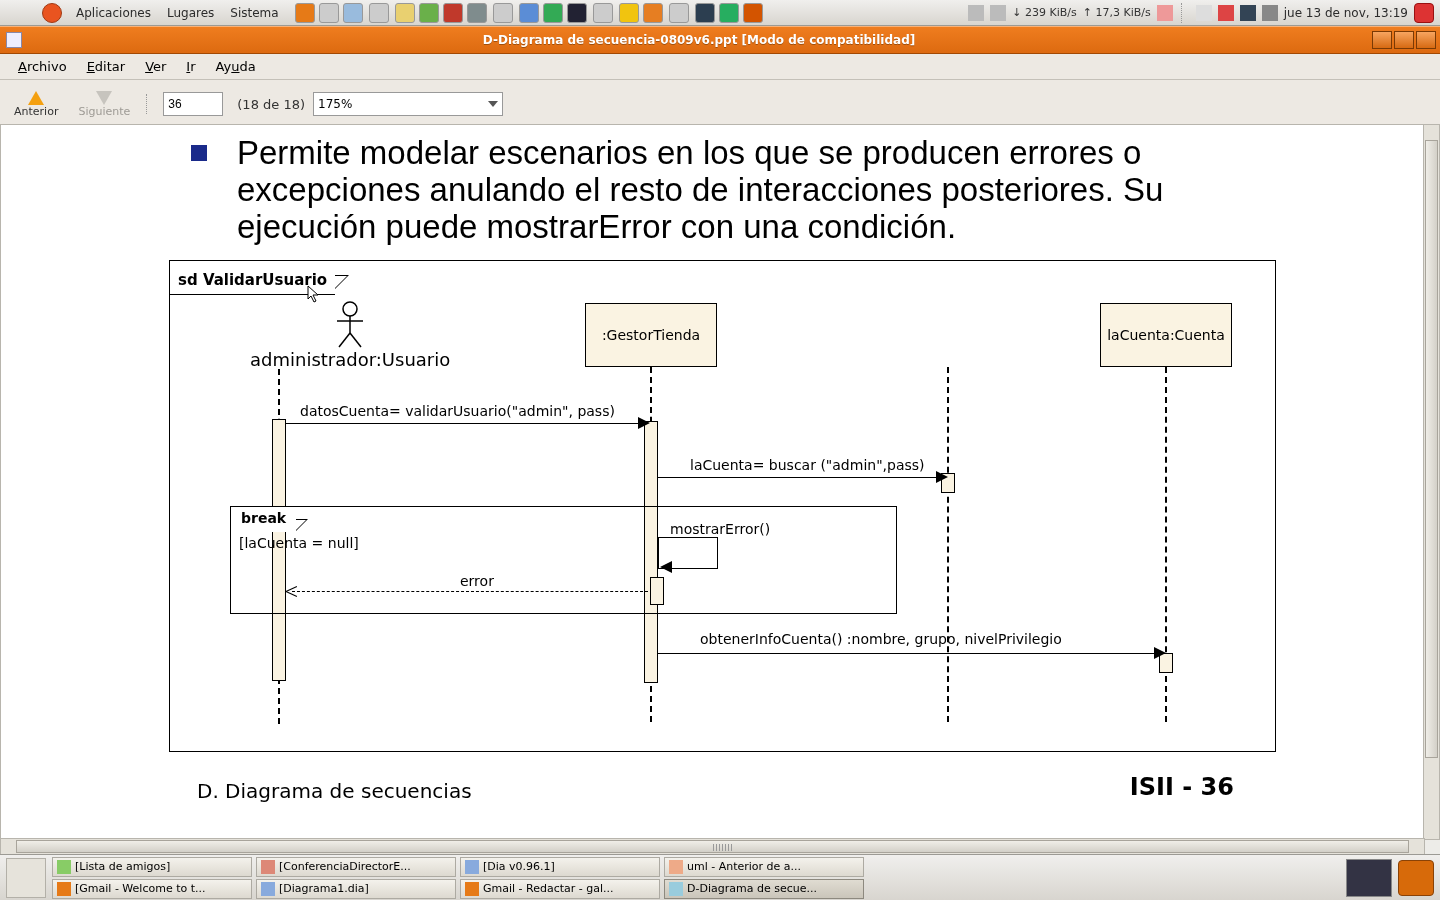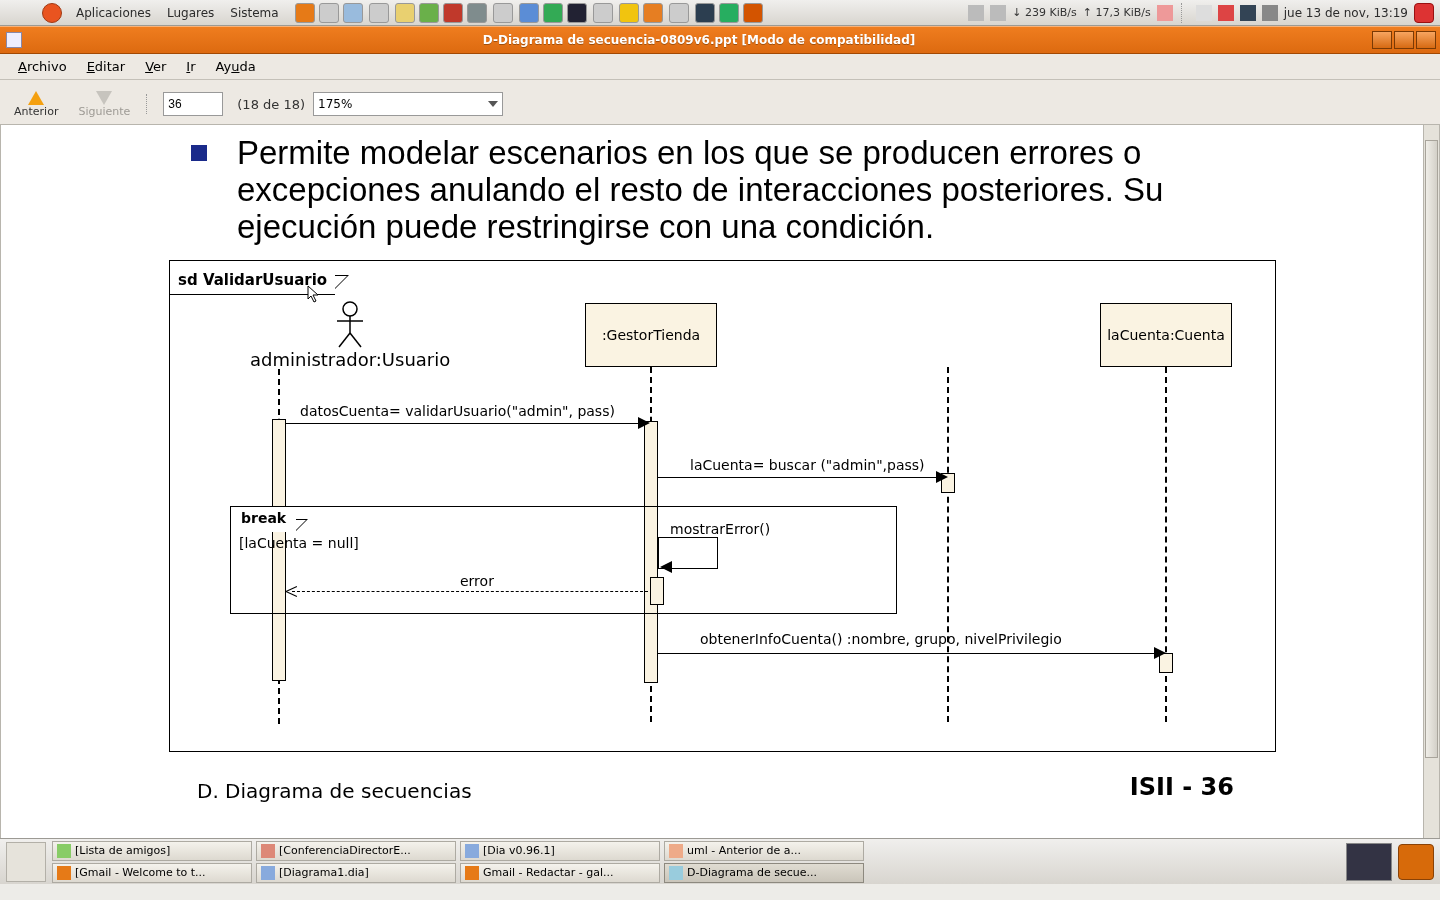--- a/index.html
+++ b/index.html
@@ -28,21 +28,21 @@
 .pageinfo{font-size:13px;color:#333;margin-left:6px;}
 .zoombox{width:180px;height:22px;border:1px solid #999;background:#fff;font-size:12px;padding:0 4px;display:flex;align-items:center;justify-content:space-between;}
 .zoombox .chev{width:0;height:0;border-left:5px solid transparent;border-right:5px solid transparent;border-top:6px solid #555;}
 .slide-area{position:absolute;left:0;right:15px;top:124px;bottom:60px;background:#fff;border:1px solid #b8b5ad;overflow:hidden;}
 .vscroll{position:absolute;right:0;top:124px;bottom:60px;width:15px;background:#e5e2da;border:1px solid #b8b5ad;}
 .vscroll .track{position:absolute;top:15px;bottom:15px;left:1px;right:1px;}
 .vscroll .thumb{position:absolute;top:0;left:0;right:0;height:90%;background:linear-gradient(90deg,#f0eee8,#d3d0c8);border:1px solid #a8a49b;}
 .hscroll{position:absolute;left:0;right:15px;bottom:45px;height:15px;background:#e5e2da;border:1px solid #b8b5ad;}
 .hscroll .thumb{position:absolute;top:1px;bottom:1px;left:15px;right:15px;background:linear-gradient(#f0eee8,#d3d0c8);border:1px solid #a8a49b;}
 .hscroll .grip{position:absolute;left:50%;top:3px;width:20px;height:7px;background:repeating-linear-gradient(90deg,#999 0 1px,transparent 1px 3px);}
-.bottom-panel{position:absolute;left:0;right:0;bottom:16px;height:45px;background:linear-gradient(#f0efed,#d8d5cf);border-top:1px solid #9c9a94;display:flex;align-items:center;}
+.bottom-panel{position:absolute;left:0;right:0;bottom:0;height:45px;background:linear-gradient(#f0efed,#d8d5cf);border-top:1px solid #9c9a94;display:flex;align-items:center;}
 .show-desktop{width:38px;height:38px;margin:3px 6px;background:#e6e3db;border:1px solid #b3b0a8;}
 .task-cols{display:flex;flex-direction:column;gap:2px;}
 .task-row{display:flex;gap:4px;}
 .task{width:190px;height:18px;background:linear-gradient(#f4f2ec,#ddd9d0);border:1px solid #adaaa2;font-size:11px;display:flex;align-items:center;padding:0 4px;gap:4px;overflow:hidden;white-space:nowrap;}
 .task.active{background:linear-gradient(#e0dcd2,#cac5ba);border:1px solid #8d897f;}
 .task-ic{width:14px;height:14px;flex-shrink:0;}
 .ws{margin-left:auto;width:44px;height:36px;border:1px solid #888;background:#334;}
 .trash{width:34px;height:34px;margin:0 6px;background:#d76a0a;border-radius:4px;border:1px solid #8a4206;}
 .bullet{width:16px;height:16px;background:#1a2a8a;display:inline-block;position:absolute;left:190px;top:20px;}
 .slide-text{position:absolute;left:236px;top:10px;width:980px;font-size:33px;line-height:1.12;color:#000;font-family:Arial,sans-serif;}
@@ -152,21 +152,21 @@
   <input class="pagebox" value="36" style="">
   <span class="pageinfo">(18 de 18)</span>
   <div class="zoombox">
     <span>175%</span>
     <div class="chev"></div>
   </div>
 </div>
 
 <div class="slide-area">
   <div class="bullet"></div>
-  <div class="slide-text">Permite modelar escenarios en los que se producen errores o excepciones anulando el resto de interacciones posteriores. Su ejecución puede restringirse con una condición.</div>
+  <div class="slide-text">Permite modelar escenarios en los que se producen errores o excepciones anulando el resto de interacciones posteriores. Su ejecución puede mostrarError con una condición.</div>
 
   <div class="diagram">
     <div class="sd-tab">
       <div class="lab">sd ValidarUsuario</div>
       <div class="corner"></div>
     </div>
 
     <div class="actor">
       <svg width="30" height="48">
         <circle cx="15" cy="8" r="7" fill="none" stroke="#000" stroke-width="1.5"></circle>

